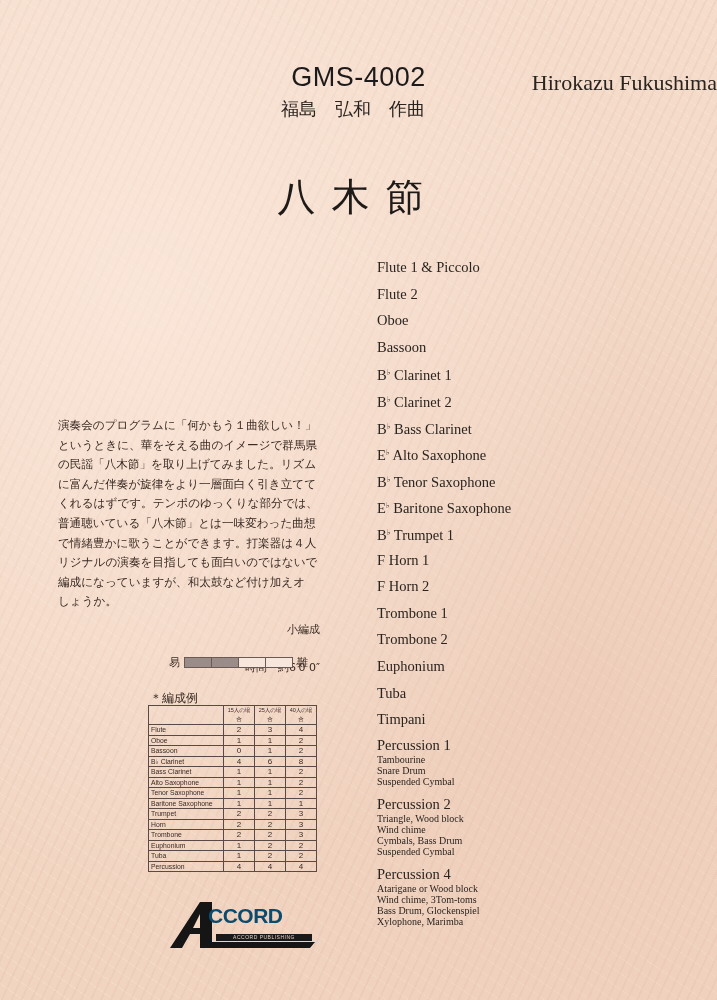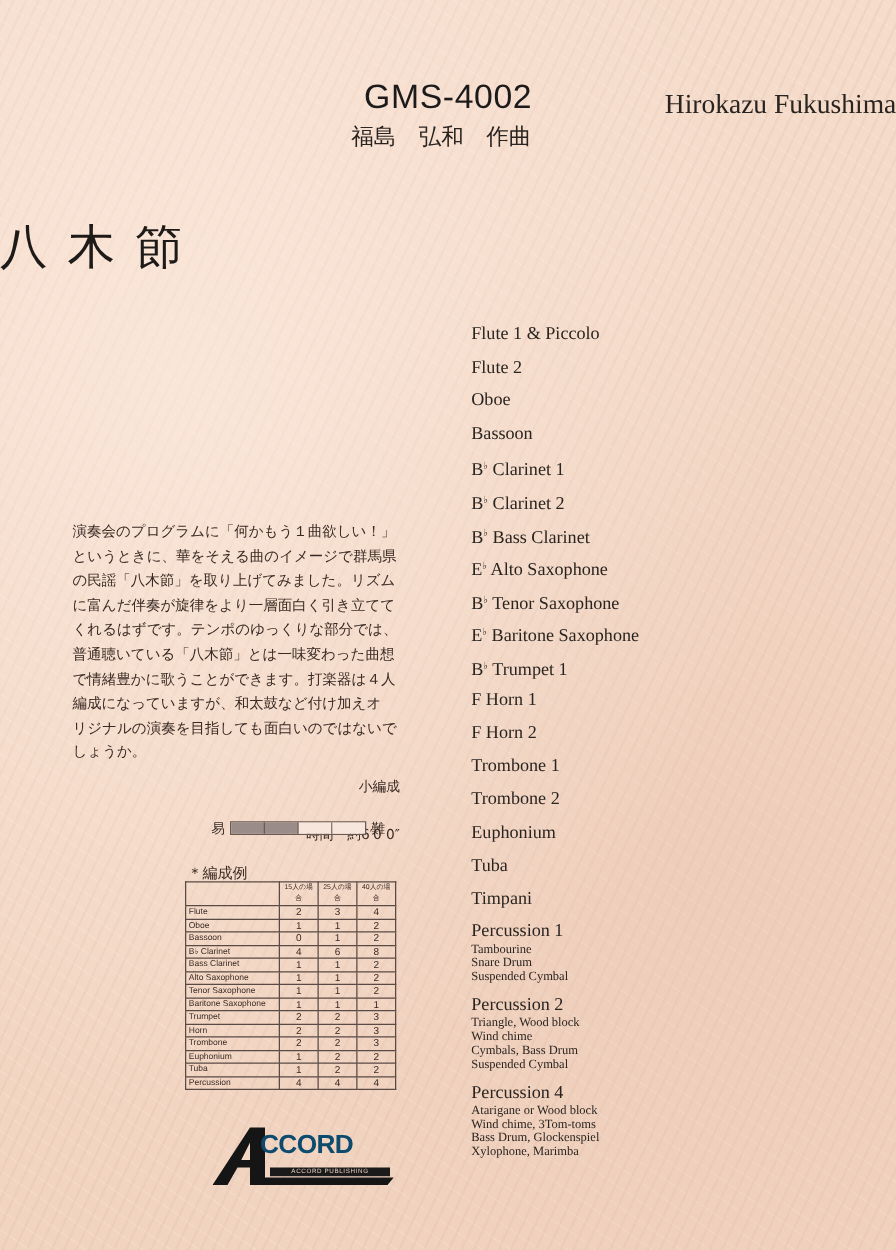--- a/index.html
+++ b/index.html
@@ -26,21 +26,21 @@
   }
   .composer-en {
     left: 0; width: 717px; top: 70px; text-align: right;
     font-size: 22px; color: #2a2420;
   }
   .composer-jp {
     left: 0; width: 706px; top: 97px; text-align: center;
     font-family: "DejaVu Sans", sans-serif; font-size: 18px; color: #2a2420; word-spacing: 10px;
   }
   .title {
-    left: 0; width: 717px; top: 172px; 
+    left: 0; width: 717px; top: 172px; text-align: center;
     font-family: "DejaVu Serif", serif; font-size: 38px; letter-spacing: 16px; color: #1e1a18; font-weight: normal;
   }
   .inst-list { left: 377px; top: 257px; width: 320px; }
   .inst { font-size: 14.5px; height: 26.6px; line-height: 20px; color: #2a2420; white-space: nowrap; }
   .inst sup { font-size: 8px; vertical-align: 5px; }
   .perc { font-size: 14.5px; color: #2a2420; line-height: 18px; }
   .perc-sub { font-size: 10px; line-height: 11px; color: #2a2420; }
   .perc-block { margin-bottom: 8px; }
   .desc {
     left: 58px; top: 416px; width: 270px;
@@ -126,22 +126,22 @@
   </div>
 
 <div class="abs desc" id="desc">
     <div>演奏会のプログラムに「何かもう１曲欲しい！」</div>
     <div>というときに、華をそえる曲のイメージで群馬県</div>
     <div>の民謡「八木節」を取り上げてみました。リズム</div>
     <div>に富んだ伴奏が旋律をより一層面白く引き立てて</div>
     <div>くれるはずです。テンポのゆっくりな部分では、</div>
     <div>普通聴いている「八木節」とは一味変わった曲想</div>
     <div>で情緒豊かに歌うことができます。打楽器は４人</div>
+    <div>リジナルの演奏を目指しても面白いのではないで</div>
     <div>編成になっていますが、和太鼓など付け加えオ</div>
-    <div>リジナルの演奏を目指しても面白いのではないで</div>
     <div>しょうか。</div>
   </div>
 
 <div class="abs size">小編成</div>
 <div class="abs time">時間　約6′0 0″</div>
 <div class="abs diff">
   <span>易</span>
   <div class="diff-bar" id="diff-bar">
       <div class="diff-cell filled"></div>
       <div class="diff-cell filled"></div>

